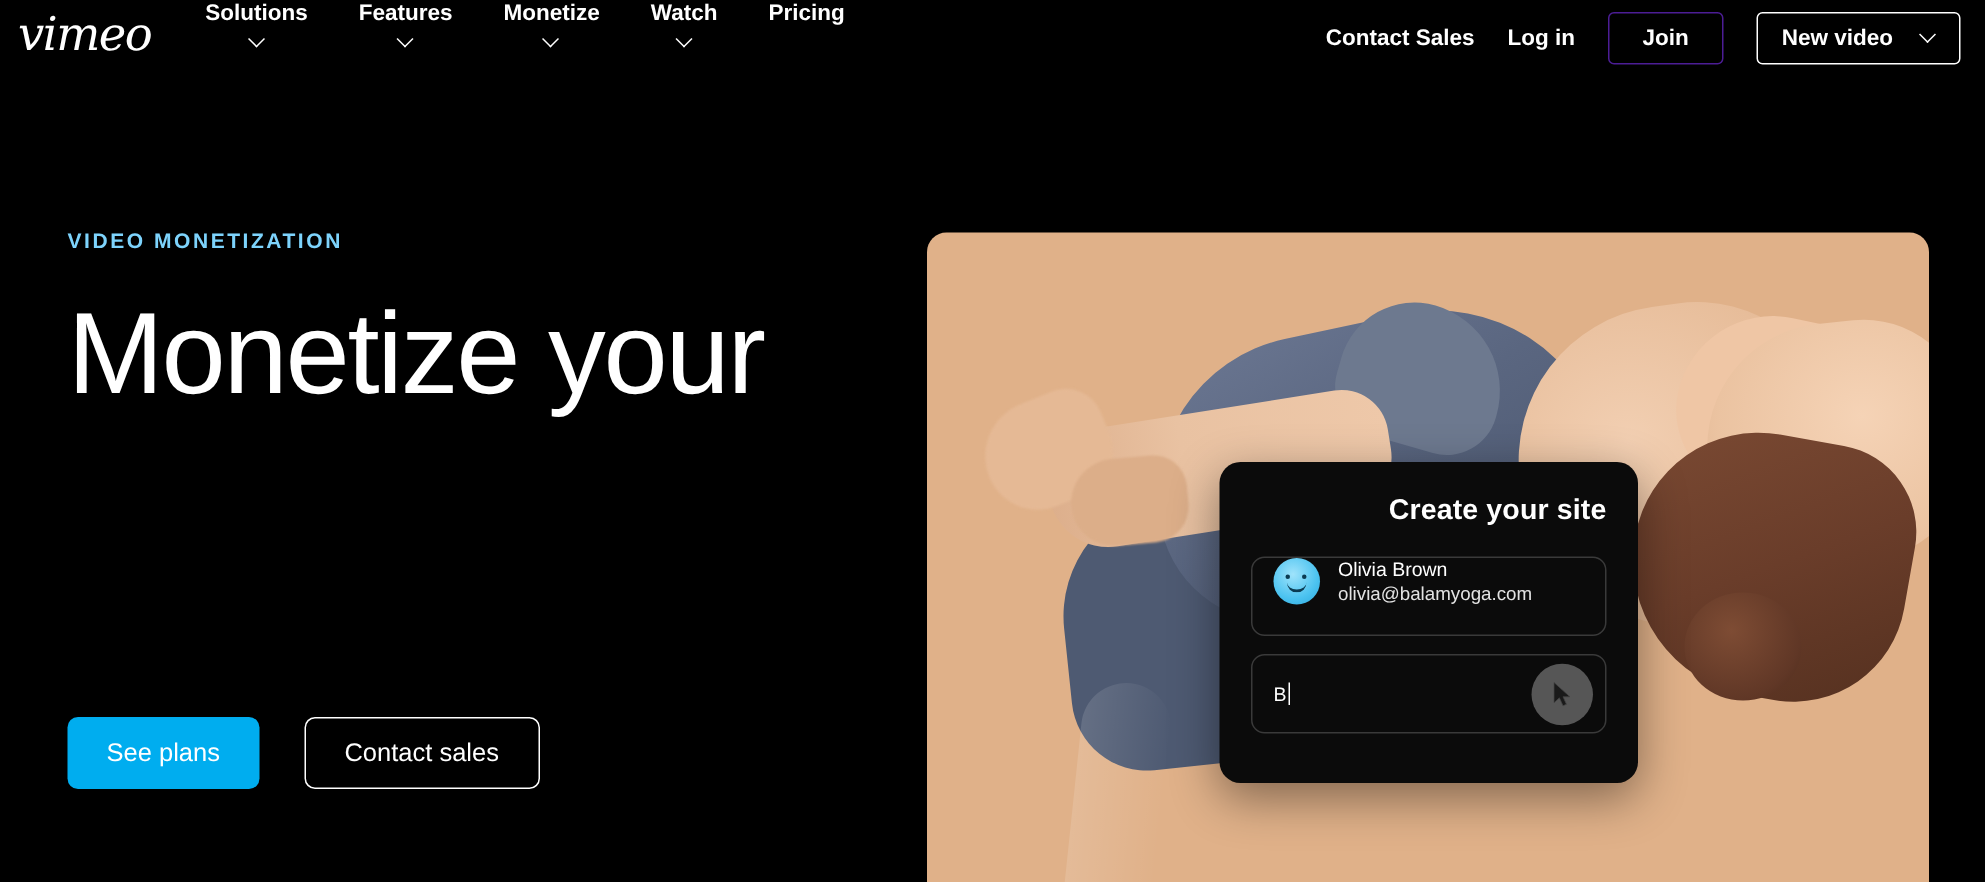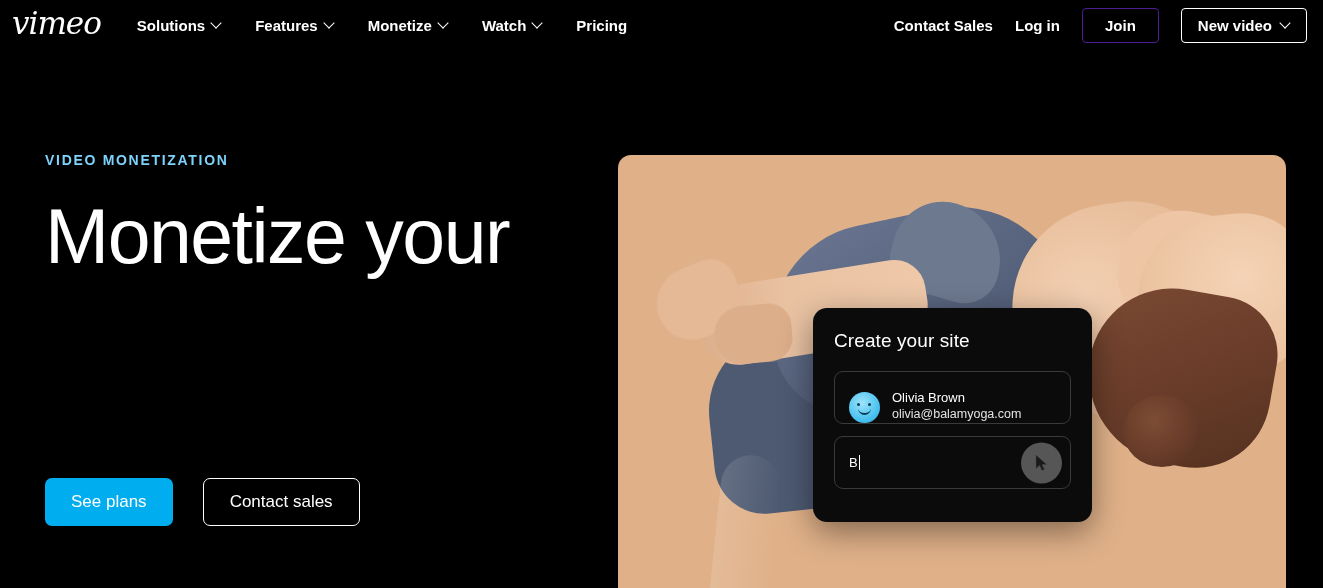--- a/index.html
+++ b/index.html
@@ -49,20 +49,21 @@
   .nav-item {
     display: flex;
     align-items: center;
     gap: 7px;
     color: #ffffff;
     font-size: 15px;
     font-weight: 700;
     cursor: pointer;
     white-space: nowrap;
     height: 100%;
+    flex-direction: column;
   }
 
   .chev {
     display: inline-block;
     width: 9px;
     height: 9px;
     position: relative;
     top: -2px;
   }
   .chev::before {
@@ -100,21 +101,21 @@
     font-weight: 700;
     padding: 9px 22px;
     cursor: pointer;
     white-space: nowrap;
     line-height: 1;
   }
 
   .btn-newvideo {
     display: flex;
     align-items: center;
-    gap: 9px;
+    gap: 19px;
     border: 1px solid #ffffff;
     border-radius: 4px;
     color: #ffffff;
     background: transparent;
     font-family: "Liberation Sans", sans-serif;
     font-size: 15px;
     font-weight: 700;
     padding: 9px 16px;
     cursor: pointer;
     white-space: nowrap;
@@ -347,32 +348,32 @@
     height: 214px;
     background: #0b0b0b;
     border-radius: 14px;
     padding: 22px 21px;
     box-shadow: 0 10px 32px rgba(0,0,0,0.42);
   }
 
   .card-title {
     color: #ffffff;
     font-size: 19px;
-    font-weight: 400;
-    text-align: left;
+    font-weight: 700;
+    text-align: right;
     margin-bottom: 19px;
     letter-spacing: 0.1px;
   }
 
   .card-field {
     border: 1px solid #3a3a3a;
     border-radius: 9px;
     height: 53px;
     display: flex;
-    align-items: flex-end;
+    align-items: flex-start;
     padding: 0 14px;
     margin-bottom: 12px;
     background: #0b0b0b;
     cursor: pointer;
   }
 
   .avatar {
     width: 31px;
     height: 31px;
     border-radius: 50%;

